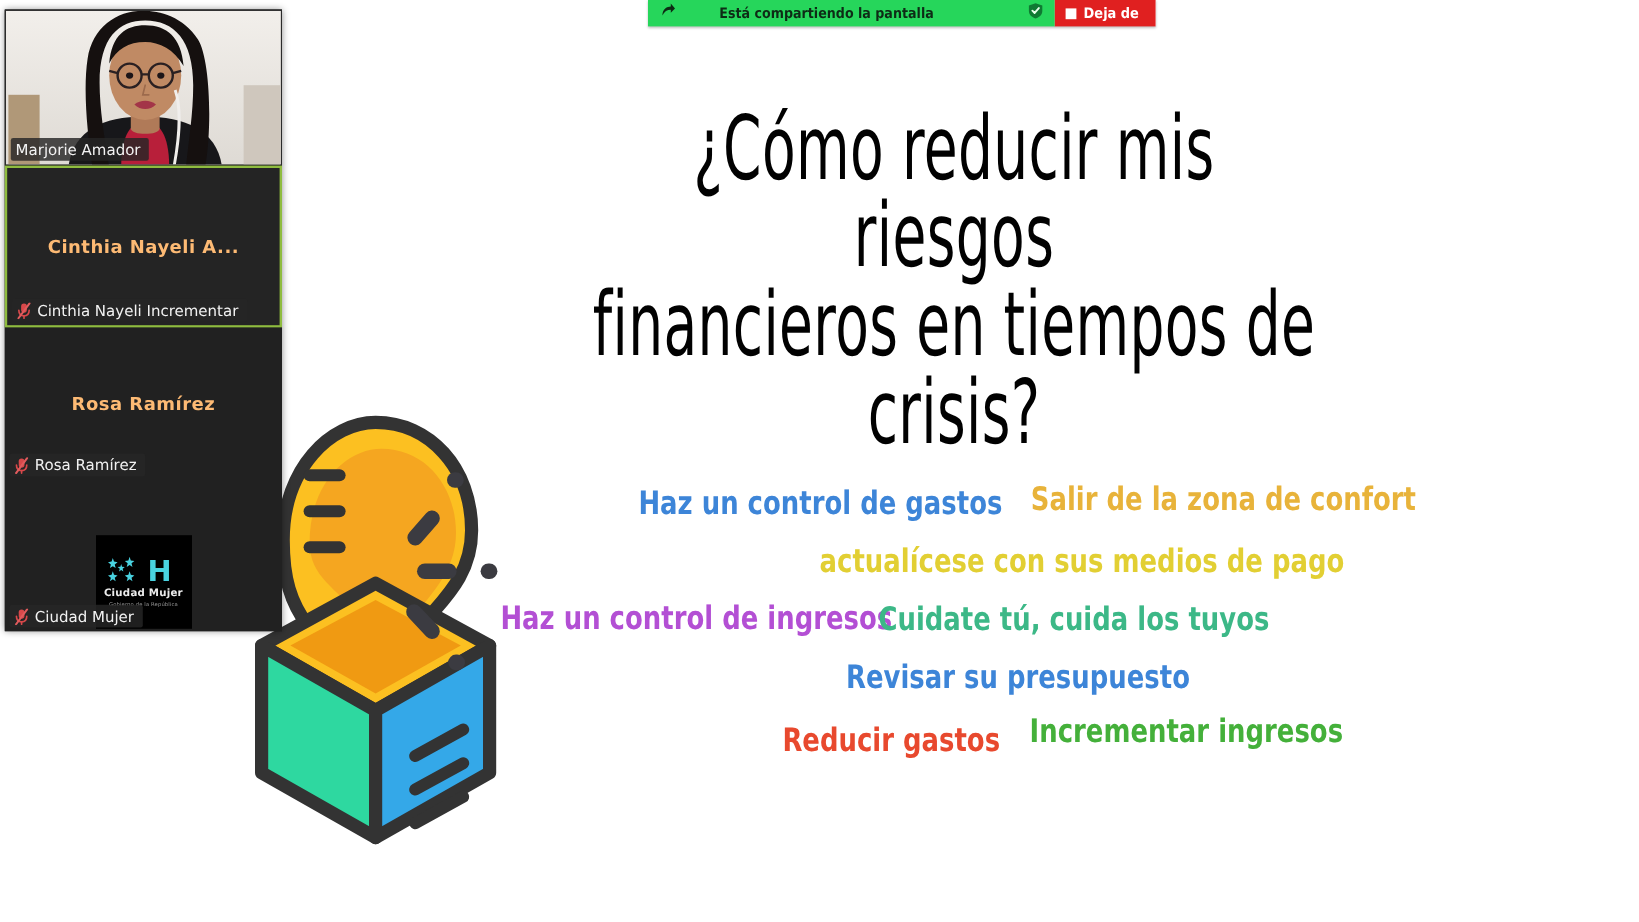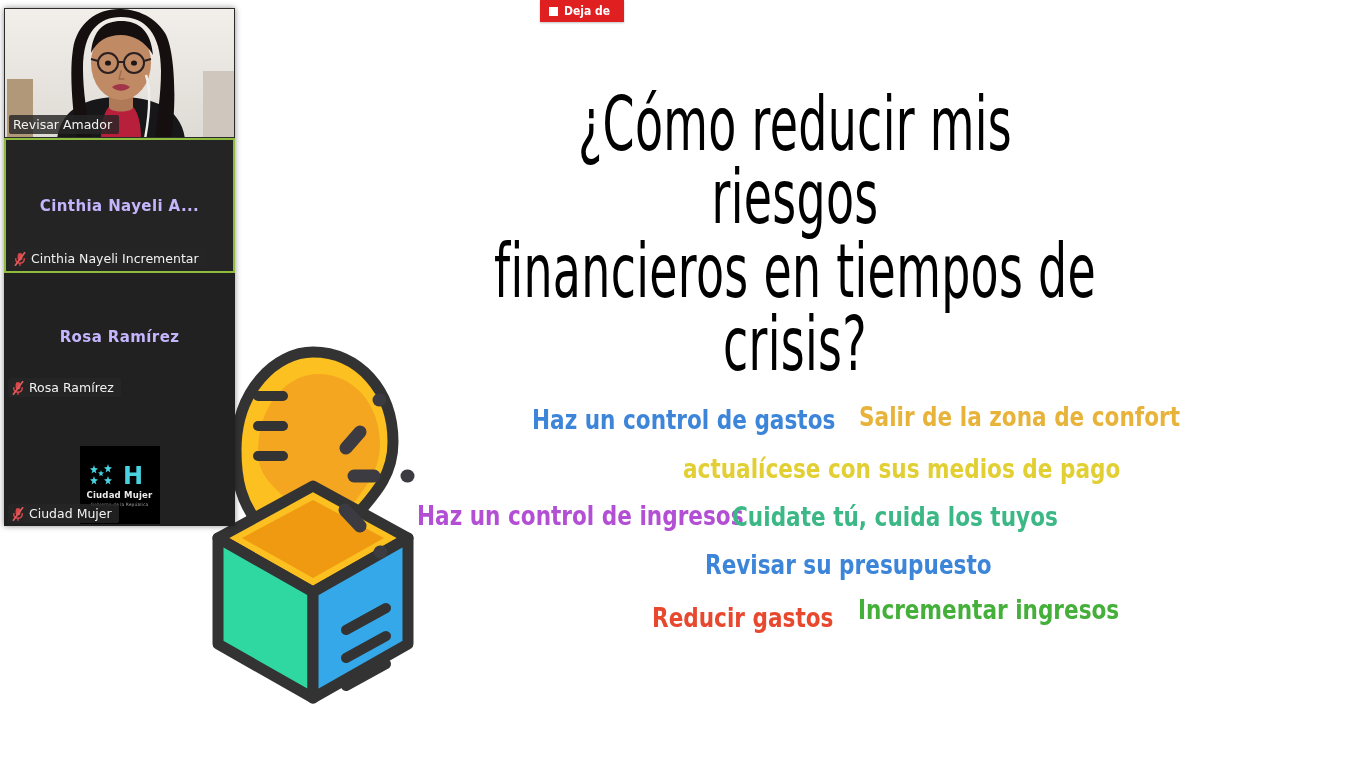--- a/index.html
+++ b/index.html
@@ -186,21 +186,21 @@
   }
   .tile-display-name {
     position: absolute;
     left: 0; right: 0;
     top: 50%;
     transform: translateY(-50%);
     text-align: center;
     font-family: "DejaVu Sans", sans-serif;
     font-size: 15px;
     font-weight: bold;
-    color: #c4b5fd;
+    color: #fdba74;
     letter-spacing: 0.4px;
   }
   #ciudad-logo {
     position: absolute;
     left: 50%;
     top: 46px;
     transform: translateX(-50%);
     width: 80px;
     height: 78px;
     background: #000000;
@@ -283,20 +283,34 @@
   <div class="kw" id="kw-confort" style="color: rgb(232, 179, 58);">Salir de la zona de confort</div>
   <div class="kw" id="kw-medios" style="color: rgb(226, 207, 51);">actualícese con sus medios de pago</div>
   <div class="kw" id="kw-ingresos-c" style="color: rgb(179, 79, 212);">Haz un control de ingresos</div>
   <div class="kw" id="kw-cuidate" style="color: rgb(60, 184, 135);">Cuidate tú, cuida los tuyos</div>
   <div class="kw" id="kw-revisar" style="color: rgb(61, 133, 216);">Revisar su presupuesto</div>
   <div class="kw" id="kw-reducir" style="color: rgb(232, 73, 46);">Reducir gastos</div>
   <div class="kw" id="kw-incrementar" style="color: rgb(68, 176, 58);">Incrementar ingresos</div>
 </div>
 
 <div id="share-bar">
+  <div id="share-status">
+    <span>
+      <svg width="13" height="13" viewBox="0 0 13 13" xmlns="http://www.w3.org/2000/svg">
+        <path d="M2 11 C2 5 6 3.6 9 3.4 L9 1 L12.5 5 L9 8.6 L9 6.2 C6 6.2 3.6 7.6 2 11 Z" fill="#0d2b14"></path>
+      </svg>
+    </span>
+    <span id="share-status-text">Está compartiendo la pantalla</span>
+    <span>
+      <svg width="14" height="14" viewBox="0 0 14 14" xmlns="http://www.w3.org/2000/svg">
+        <path d="M7 0.7 L12.6 2.6 L12.6 7 C12.6 10.3 10.2 12.5 7 13.4 C3.8 12.5 1.4 10.3 1.4 7 L1.4 2.6 Z" fill="#0f7a32"></path>
+        <path d="M4.3 6.9 L6.2 8.8 L9.7 4.7" fill="none" stroke="#e6ffe9" stroke-width="1.6" stroke-linecap="round" stroke-linejoin="round"></path>
+      </svg>
+    </span>
+  </div>
   <div id="stop-share-button">
     <span id="stop-square"></span>
     <span id="stop-share-label">Deja de</span>
   </div>
 </div>
 
 <div id="participant-strip">
 
   <div class="tile" id="tile-marjorie">
     <div id="webcam-frame">
@@ -334,21 +348,21 @@
         <ellipse cx="103" cy="54" rx="3" ry="2.6" fill="#1d1518"></ellipse>
         <ellipse cx="129" cy="54" rx="3" ry="2.6" fill="#1d1518"></ellipse>
 
         <path d="M116 62 L114 70 L119 70" fill="none" stroke="#9c6a4c" stroke-width="1.4" stroke-linecap="round"></path>
         <path d="M107 78 C112 74 120 74 125 78 C120 83 112 83 107 78 Z" fill="#a33548"></path>
 
         <path d="M141 66 C147 84 144 108 140 130" fill="none" stroke="#f0eeec" stroke-width="2.4"></path>
       </svg>
     </div>
     <div class="tile-name">
-      <span class="tile-name-text">Revisar Amador</span>
+      <span class="tile-name-text">Marjorie Amador</span>
     </div>
   </div>
 
   <div class="tile" id="tile-cinthia">
     <div class="tile-display-name">Cinthia  Nayeli  A...</div>
     <div class="tile-name">
       <span class="mic-muted-icon">
         <svg width="12" height="14" viewBox="0 0 12 14" xmlns="http://www.w3.org/2000/svg">
           <rect x="3.6" y="1" width="4.8" height="7.6" rx="2.4" fill="#d8484a"></rect>
           <path d="M1.7 6.6 C1.7 9.6 3.6 11.2 6 11.2 C8.4 11.2 10.3 9.6 10.3 6.6" fill="none" stroke="#d8484a" stroke-width="1.4" stroke-linecap="round"></path>

